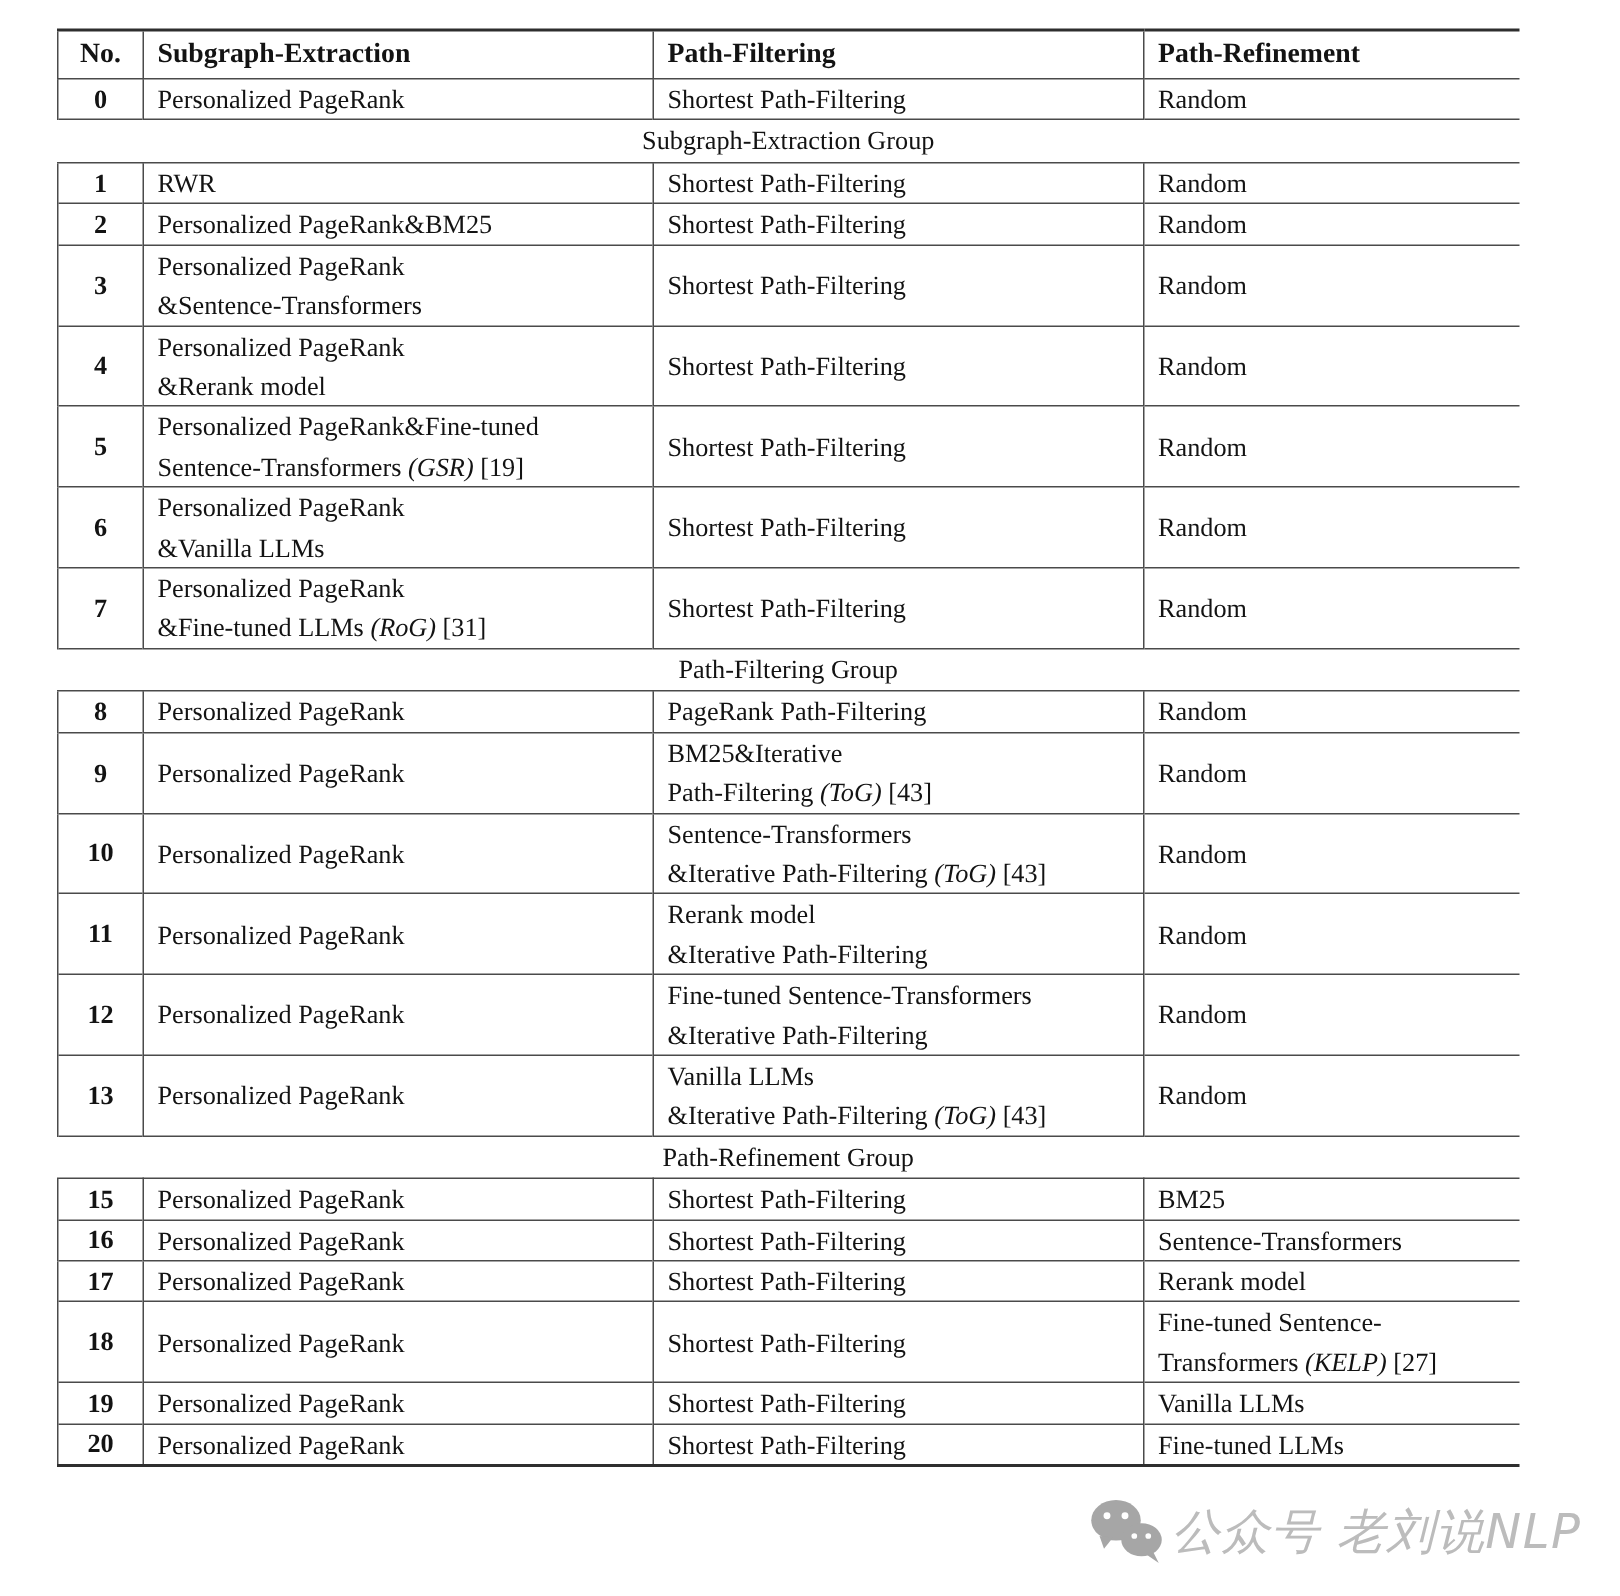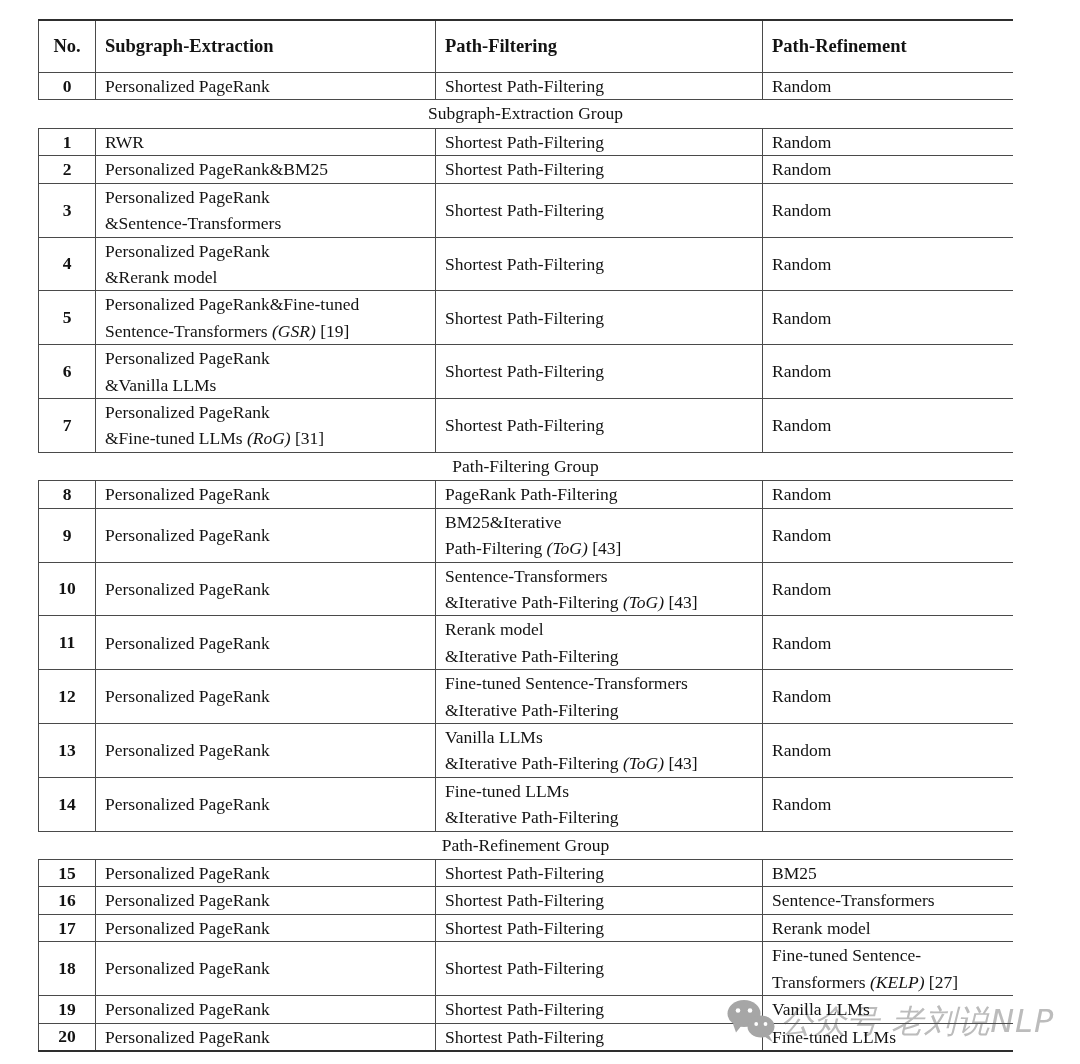--- a/index.html
+++ b/index.html
@@ -36,21 +36,21 @@
     padding: 0 9px;
     text-align: left;
     border-top: 2.5px solid #2e2e2e;
     border-bottom: 1.5px solid #4a4a4a;
     border-right: 1.2px solid #4a4a4a;
     overflow: hidden;
   }
   th:first-child {
     border-left: 1.2px solid #4a4a4a;
     text-align: center;
-    padding: 12px 2px;
+    padding: 2px 2px;
   }
   th:last-child { border-right: none; }
 
   tbody tr { border-top: 1.5px solid #4a4a4a; }
   tbody tr:last-child { border-bottom: 2.5px solid #2e2e2e; }
 
   td { vertical-align: middle; font-size: 17.5px; }
 
   td.section {
     text-align: center;
@@ -292,33 +292,20 @@
           </td>
           <td class="cell">
             <div class="cl"><span>Vanilla LLMs</span></div>
             <div class="cl"><span>&amp;Iterative Path-Filtering </span><span class="it">(ToG)</span><span> [43]</span></div>
           </td>
           <td class="cell">
             <div class="cl"><span>Random</span></div>
           </td>
         </tr>
         <tr>
-          <td class="no">14</td>
-          <td class="cell">
-            <div class="cl"><span>Personalized PageRank</span></div>
-          </td>
-          <td class="cell">
-            <div class="cl"><span>Fine-tuned LLMs</span></div>
-            <div class="cl"><span>&amp;Iterative Path-Filtering</span></div>
-          </td>
-          <td class="cell">
-            <div class="cl"><span>Random</span></div>
-          </td>
-        </tr>
-        <tr>
           <td colspan="4" class="section">Path-Refinement Group</td>
         </tr>
         <tr>
           <td class="no">15</td>
           <td class="cell">
             <div class="cl"><span>Personalized PageRank</span></div>
           </td>
           <td class="cell">
             <div class="cl"><span>Shortest Path-Filtering</span></div>
           </td>

